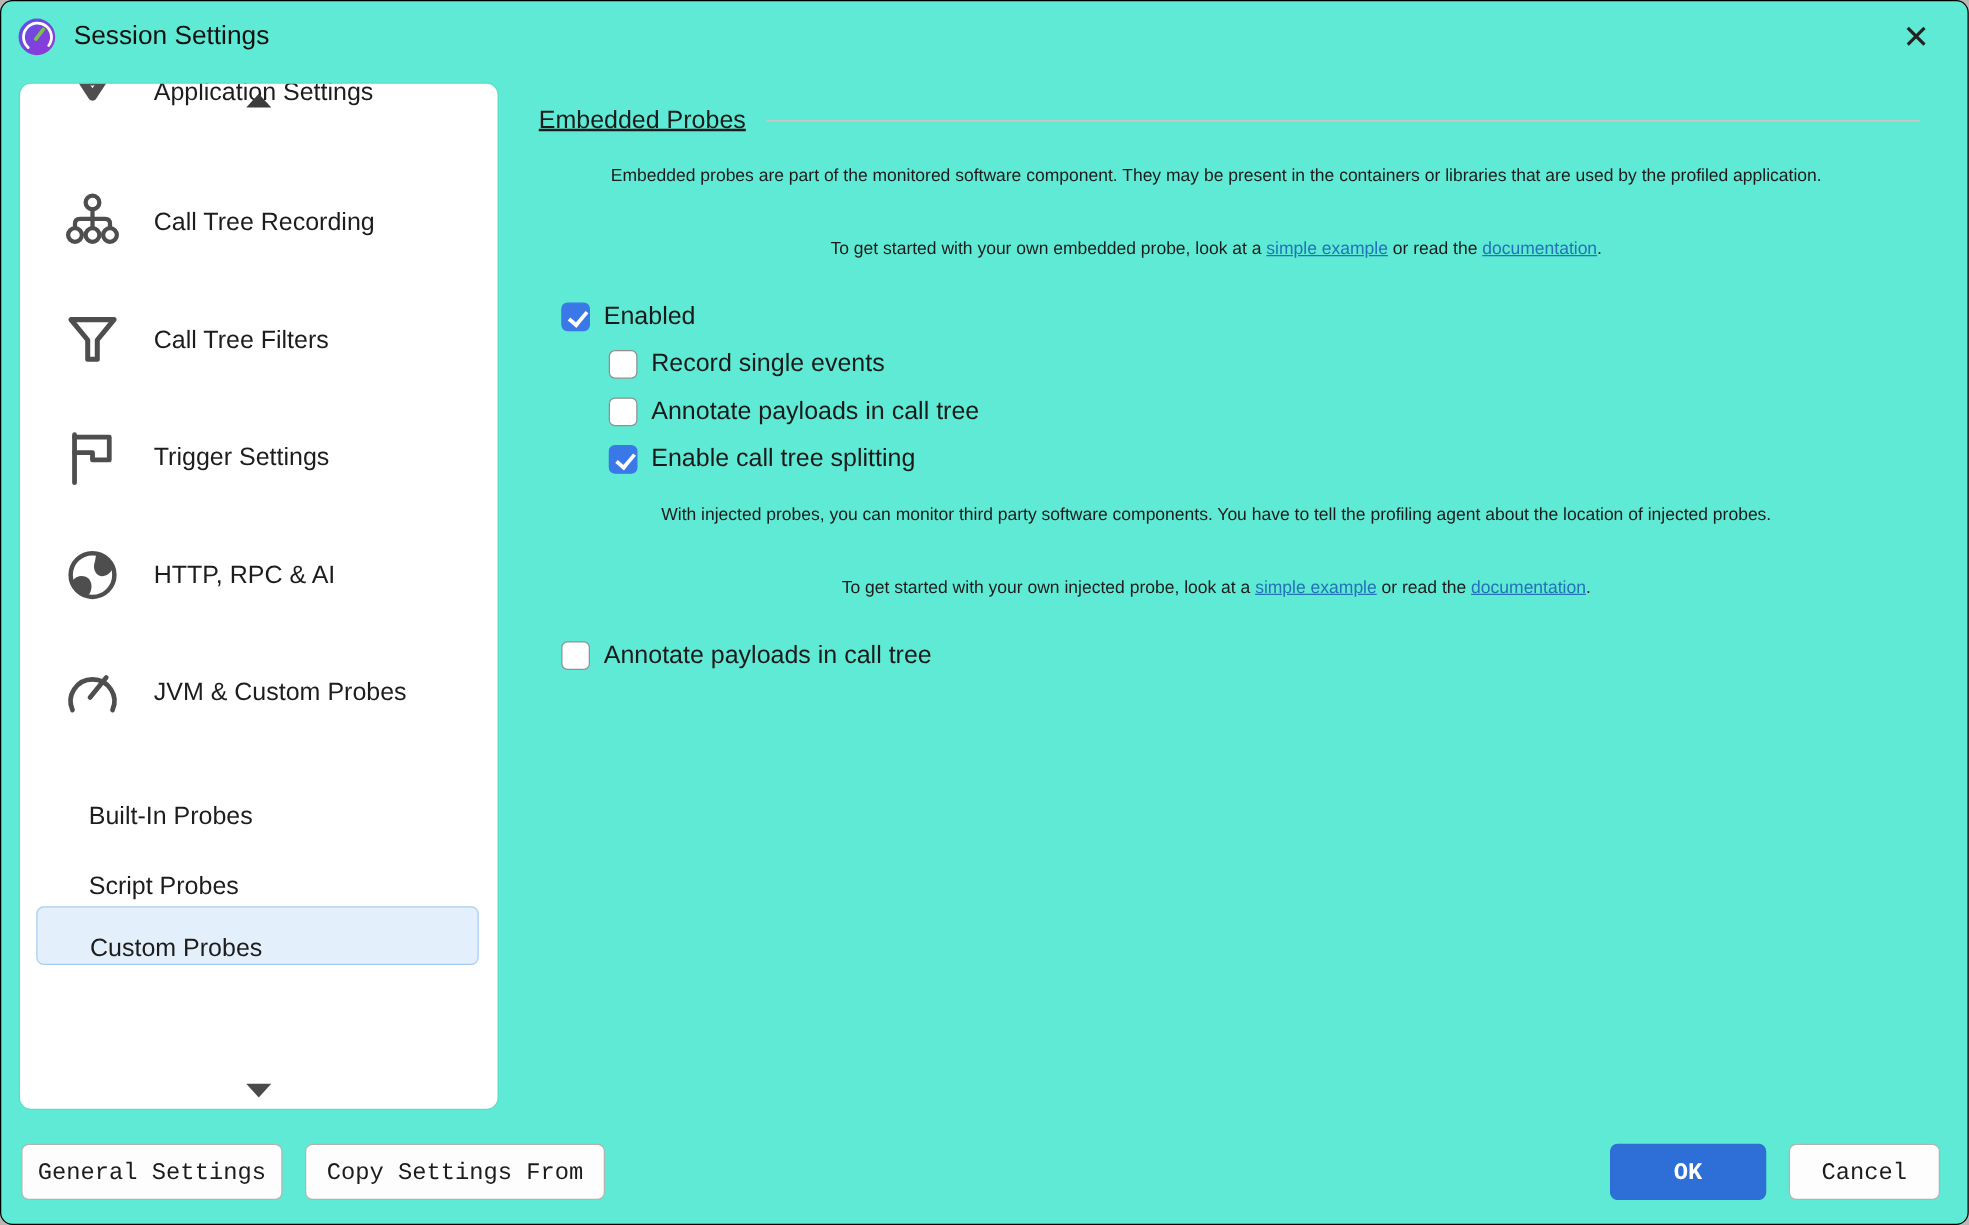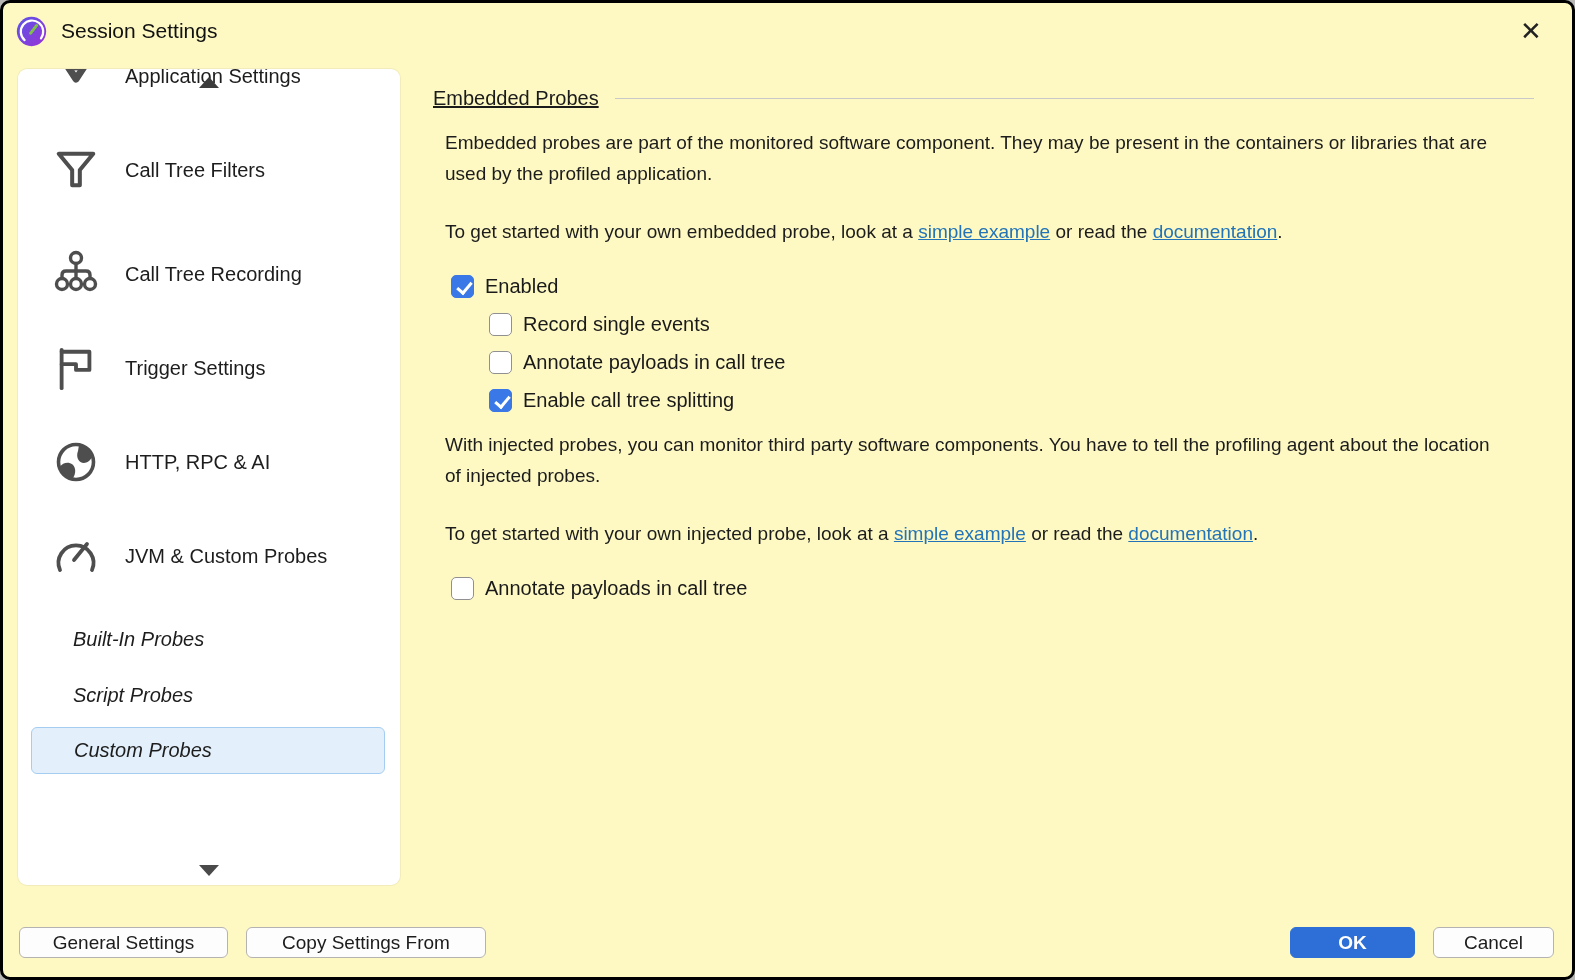--- a/index.html
+++ b/index.html
@@ -1,68 +1,68 @@
 <!DOCTYPE html>
 <html style="--accent: #3b78e7; --link: #2273b8; --ok: #2d6fd6; --sel-bg: #e3f0fb; --sel-border: #a5cdf2;"><head>
 <meta charset="utf-8">
 <style>
   * { margin:0; padding:0; box-sizing:border-box; }
   html,body { width:1575px; height:980px; background:#b9b7b5; font-family:"Liberation Sans", sans-serif; }
   .dialog {
-    position:absolute; inset:0; background:#fef9c3; border-radius:10px;
-    border:3px solid #000000; overflow:hidden;
+    position:absolute; inset:0; background:#5eead4; border-radius:10px;
+    border:1px solid #000000; overflow:hidden;
   }
   
   .titlebar { position:absolute; left:0; top:0; right:0; height:56px; display:flex; align-items:center; padding-left:13px; }
   .appicon { width:31px; height:31px; flex:0 0 auto; }
   .title { font-size:21px; color:#111; margin-left:14px; }
   .closebtn { position:absolute; right:22px; top:10px; width:38px; height:36px; display:flex; align-items:center; justify-content:center;
     font-size:26px; color:#222; cursor:default; line-height:1; }
   
   .sidebar {
     position:absolute; left:15px; top:66px; width:382px; bottom:92px;
     background:#ffffff; border-radius:9px; overflow:hidden;
     box-shadow:0 0 0 1px rgba(0,0,0,0.05);
   }
   .sidelist { position:absolute; left:0; right:0; top:0; }
   .item { height:94px; display:flex; align-items:center; padding-left:33px; }
   .item.first { margin-top:-40px; }
   .item.second { margin-top:10px; }
   .item .ic { width:50px; height:50px; flex:0 0 auto; display:flex; align-items:center; justify-content:center; }
   .item .lbl { margin-left:24px; font-size:20px; color:#1d1d1d; white-space:nowrap; }
   .subitems { margin-top:8px; }
-  .subitem { height:56px; display:flex; align-items:center; padding-left:55px; font-size:20px; color:#1d1d1d;font-style:italic; }
+  .subitem { height:56px; display:flex; align-items:flex-end; padding-left:55px; font-size:20px; color:#1d1d1d; }
   .subitem.selected {
     height:47px; margin:4px 15px 5px 13px; padding-left:42px;
     background:var(--sel-bg,#e3f0fb); border:1px solid var(--sel-border,#a5cdf2); border-radius:6px;
   }
   .scroll-up, .scroll-down { position:absolute; left:50%; transform:translateX(-50%); width:0; height:0;
     border-left:10px solid transparent; border-right:10px solid transparent; z-index:5; }
   .scroll-up   { top:8px;    border-bottom:11px solid #3c3c3c; }
   .scroll-down { bottom:9px; border-top:11px solid #4a4a4a; }
   
   .main { position:absolute; left:430px; top:84px; right:38px; color:#1c1c1c; }
   .sec { display:flex; align-items:center; gap:16px; }
   .sec .hd { font-size:20px; color:#1b1b1b; white-space:nowrap;text-decoration:underline; }
   .sec .rule { flex:1; height:1px; background:#c9c9c9; }
-  p.body { margin-left:12px; max-width:1060px; font-size:19px; line-height:31px; }
+  p.body { margin-left:12px; max-width:1060px; font-size:14px; line-height:31px;text-align:center; }
   p.m1 { margin-top:17px; }
   p.m2 { margin-top:27px; }
   a.lnk { color:var(--link,#2273b8); text-decoration:underline; cursor:pointer; }
   .cbrow { display:flex; align-items:center; margin-left:18px; }
   .cbrow.indent { margin-left:56px; }
   .cbrow label { margin-left:11px; font-size:20px; color:#1a1a1a; }
   .cb { width:23px; height:23px; border-radius:5px; border:1.6px solid #909090; background:#fff; flex:0 0 auto; position:relative; }
   .cb.checked { background:var(--accent,#3b78e7); border-color:var(--accent,#3b78e7); }
   .cb.checked::after { content:""; position:absolute; left:7.5px; top:3px; width:6px; height:12px;
     border:solid #fff; border-width:0 3px 3px 0; transform:rotate(40deg); }
   .mt28 { margin-top:28px; } .mt15 { margin-top:15px; } .mt37 { margin-top:37px; }
   
-  .btn { position:absolute; bottom:19px; height:31px; display:flex; align-items:center; justify-content:center;
-    background:#fdfdfd; border:1px solid #b5b3b1; border-radius:6px; font-size:19px; color:#1c1c1c; cursor:default; }
+  .btn { position:absolute; bottom:19px; height:45px; display:flex; align-items:center; justify-content:center;
+    background:#fdfdfd; border:1px solid #b5b3b1; border-radius:6px; font-size:19px; color:#1c1c1c; cursor:default;font-family:Liberation Mono, monospace; }
   .btn.primary { background:var(--ok,#2d6fd6); border-color:var(--ok,#2d6fd6); color:#fff; font-weight:700; }
   .b-general { left:16px;  width:209px; }
   .b-copy    { left:243px; width:240px; }
   .b-ok      { left:1287px; width:125px; }
   .b-cancel  { left:1430px; width:121px; }
   svg.sideic { stroke:#4e4e4e; fill:none; stroke-width:3.4; stroke-linecap:round; stroke-linejoin:round; }
 </style>
 </head>
 <body>
 
@@ -92,42 +92,42 @@
       <div class="item first">
         <span class="ic">
           <svg class="sideic" viewBox="0 0 50 50" width="50" height="50" style="stroke-width:7">
             <line x1="25" y1="-8" x2="25" y2="16"></line>
             <path d="M4 -4 L25 28 L46 -4"></path>
           </svg>
         </span>
         <span class="lbl">Application Settings</span>
       </div>
 
-      <div class="item">
-        <span class="ic">
-          <svg class="sideic" viewBox="0 0 48 48" width="46" height="46" style="stroke-width:4.2">
-            <path d="M6 7 L42 7 L28 24 L28 40 L20 40 L20 24 Z"></path>
-          </svg>
-        </span>
-        <span class="lbl">Call Tree Filters</span>
-      </div>
-
       <div class="item second">
         <span class="ic">
           <svg class="sideic" viewBox="0 0 48 48" width="48" height="48">
             <circle cx="24" cy="8" r="5.5"></circle>
             <line x1="24" y1="13.5" x2="24" y2="21"></line>
             <path d="M10 28 L10 25 Q10 21 14 21 L34 21 Q38 21 38 25 L38 28"></path>
             <line x1="24" y1="21" x2="24" y2="28"></line>
             <circle cx="10" cy="34" r="5.5"></circle>
               <circle cx="24" cy="34" r="5.5"></circle>
               <circle cx="38" cy="34" r="5.5"></circle>
           </svg>
         </span>
         <span class="lbl">Call Tree Recording</span>
+      </div>
+
+      <div class="item">
+        <span class="ic">
+          <svg class="sideic" viewBox="0 0 48 48" width="46" height="46" style="stroke-width:4.2">
+            <path d="M6 7 L42 7 L28 24 L28 40 L20 40 L20 24 Z"></path>
+          </svg>
+        </span>
+        <span class="lbl">Call Tree Filters</span>
       </div>
 
       <div class="item">
         <span class="ic">
           <svg class="sideic" viewBox="0 0 48 48" width="46" height="46" style="stroke-width:4">
             <line x1="9" y1="45" x2="9" y2="5"></line>
             <path d="M9 7 L38 7 L38 26 L24 26 L24 20 L9 20"></path>
           </svg>
         </span>
         <span class="lbl">Trigger Settings</span>

